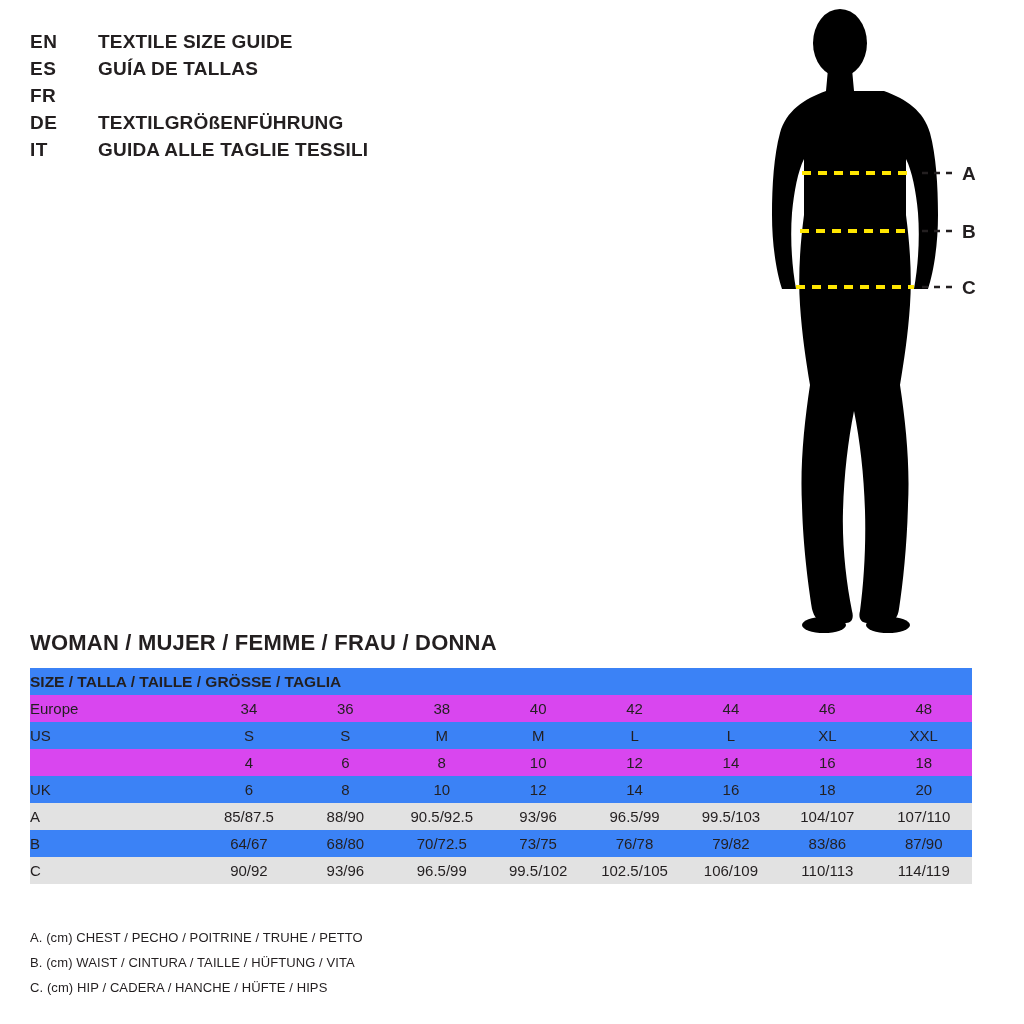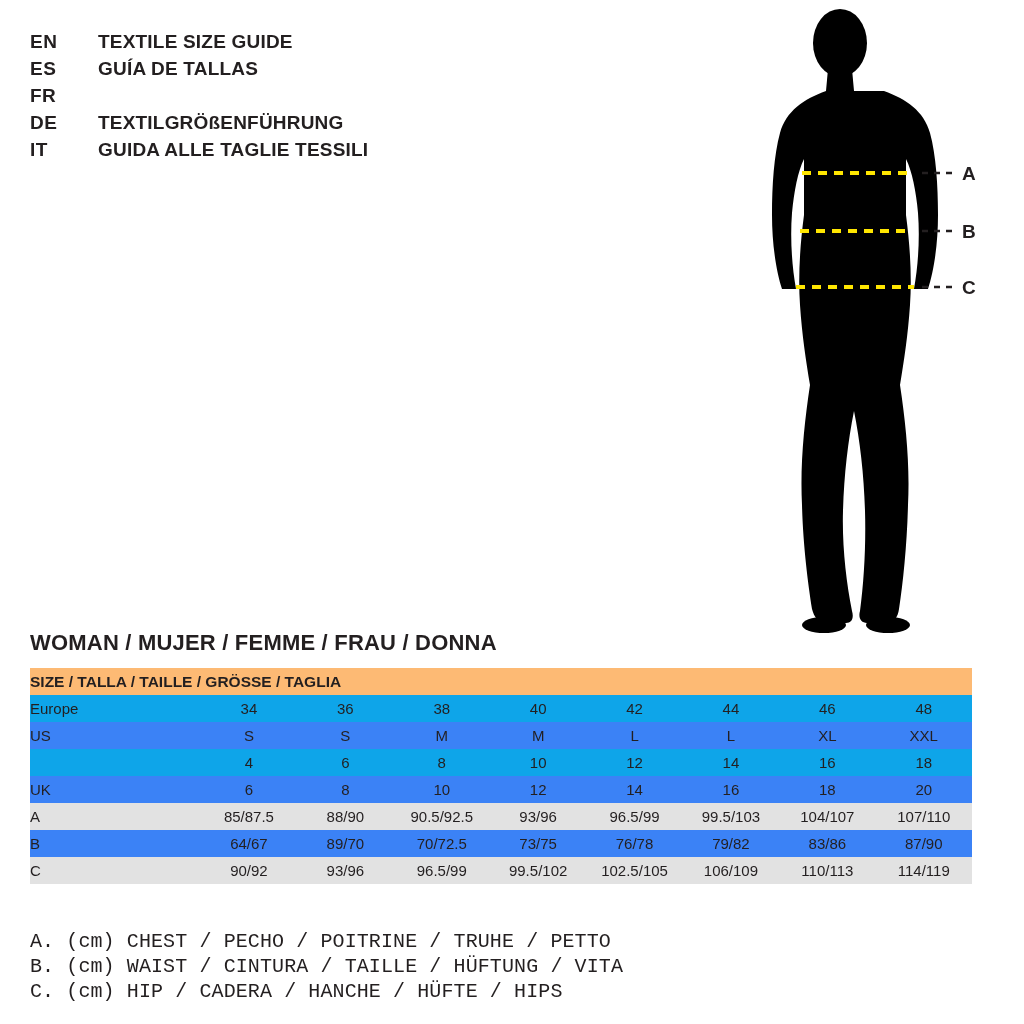--- a/index.html
+++ b/index.html
@@ -78,52 +78,51 @@
     width: 942px;
     border-collapse: collapse;
     font-size: 15px;
   }
   #size-table td {
     padding: 0;
     height: 27px;
     vertical-align: middle;
   }
   .row-head {
-    background: #fdba74;
+    background: #3b82f6;
     font-weight: bold;
   }
   .row-head td {
     height: 28px;
     font-size: 15.5px;
     padding-left: 6px;
   }
-  .row-light { background: #0ea5e9; }
+  .row-light { background: #d946ef; }
   .row-dark  { background: #e2e2e2; }
   .row-white { background: #3b82f6; }
   .cell-label {
     padding-left: 6px;
     width: 170px;
     text-align: left;
   }
   .cell-val {
     text-align: center;
     width: 96px;
   }
 
   
   #legend {
     position: absolute;
     left: 30px;
     top: 930px;
   }
   .legend-row {
-    font-size: 20px;
+    font-size: 13px;
     height: 25px;
     letter-spacing: 0.1px;
-    font-family: Liberation Mono, monospace;
   }
 </style>
 </head>
 <body>
 
 <div id="title-block">
   <div class="title-row">
     <div class="title-lang">EN</div>
     <div class="title-text">TEXTILE SIZE GUIDE</div>
   </div>
@@ -276,21 +275,21 @@
       <td class="cell-val">93/96</td>
       <td class="cell-val">96.5/99</td>
       <td class="cell-val">99.5/103</td>
       <td class="cell-val">104/107</td>
       <td class="cell-val">107/110</td>
     </tr>
 
     <tr class="row-white">
       <td class="cell-label">B</td>
       <td class="cell-val">64/67</td>
-      <td class="cell-val">89/70</td>
+      <td class="cell-val">68/80</td>
       <td class="cell-val">70/72.5</td>
       <td class="cell-val">73/75</td>
       <td class="cell-val">76/78</td>
       <td class="cell-val">79/82</td>
       <td class="cell-val">83/86</td>
       <td class="cell-val">87/90</td>
     </tr>
 
     <tr class="row-dark">
       <td class="cell-label">C</td>

